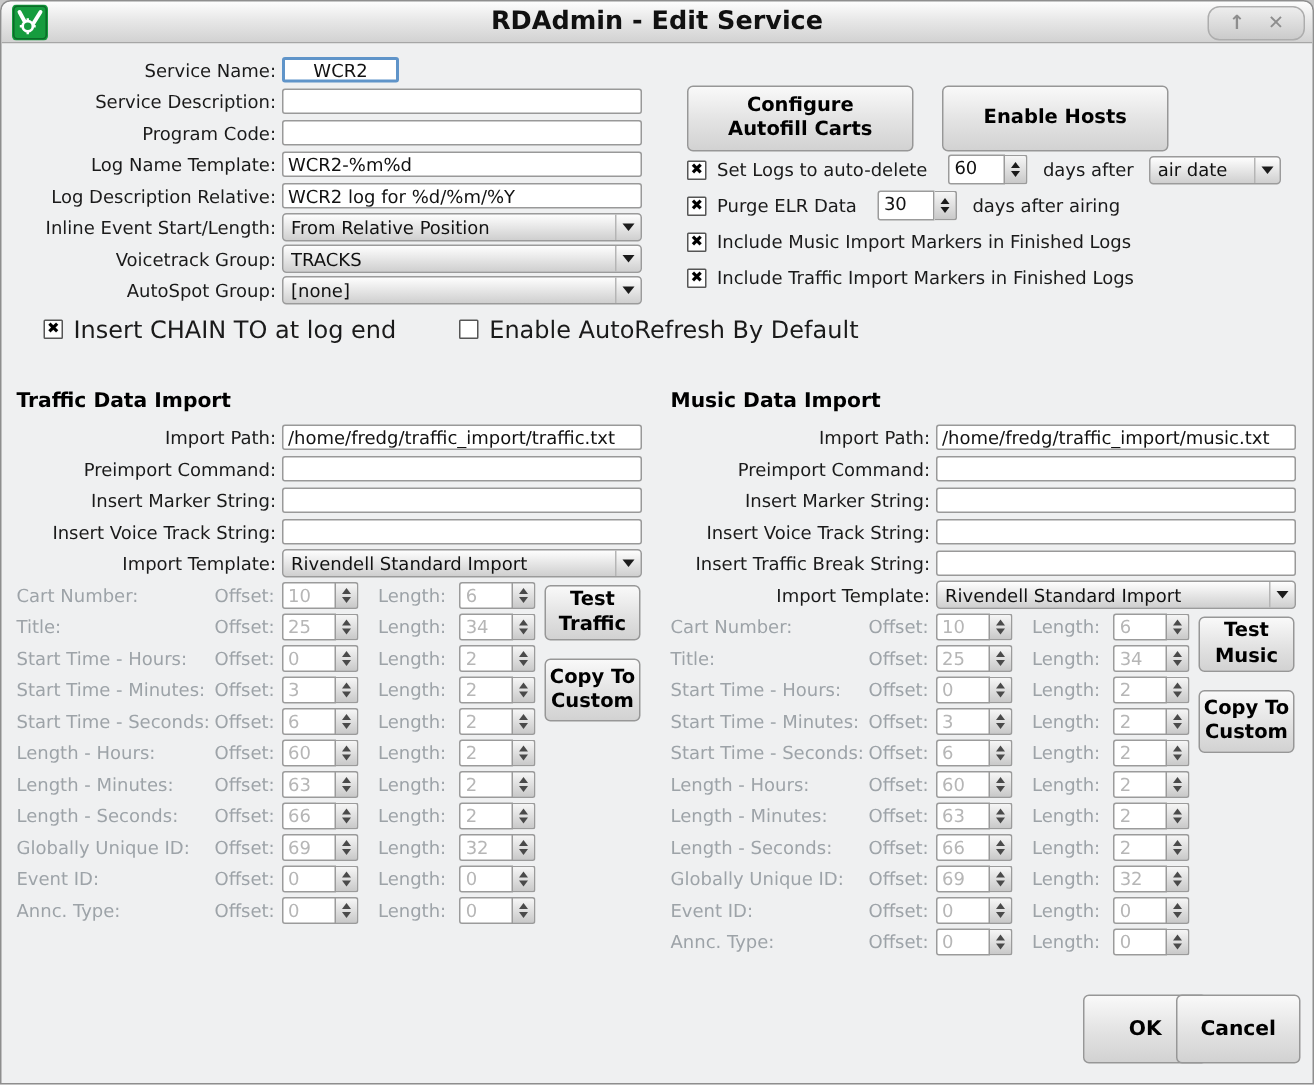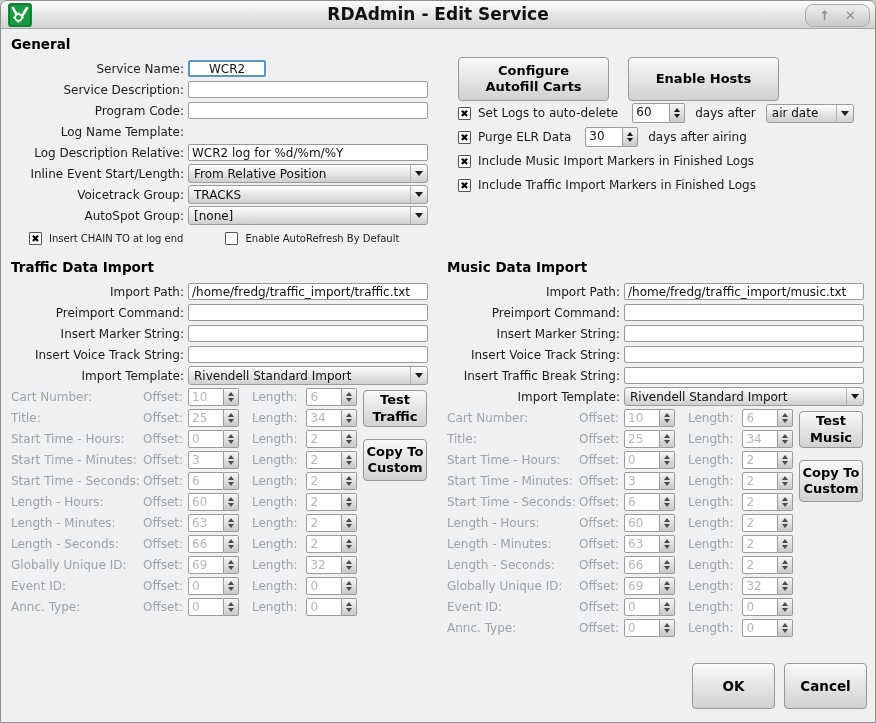--- a/index.html
+++ b/index.html
@@ -25,21 +25,21 @@
   .w-narrow { width:78px; }
   .w-wide { width:240px; }
 
   .combo { display:flex; align-items:center; height:19px; border:1px solid #9b9b9b; border-radius:3px; background:linear-gradient(#fefefe,#e4e4e4 55%,#cfcfcf); padding-left:5px; font-size:12px; color:#111; cursor:default; }
   .combo-value { flex:1; white-space:nowrap; overflow:hidden; }
   .combo-arrow-box { width:17px; align-self:stretch; display:flex; align-items:center; justify-content:center; border-left:1px solid #b5b5b5; }
   .combo-arrow { width:0; height:0; border-left:4px solid transparent; border-right:4px solid transparent; border-top:5px solid #1c1c1c; }
 
   .checkbox { width:13px; height:13px; background:#fff; border:1px solid #555; border-radius:1px; display:inline-flex; align-items:center; justify-content:center; flex:none; }
   .check-glyph { font-size:10px; font-weight:bold; color:#000; line-height:11px; }
-  .cb-label { font-size:10px; color:#1a1a1a; margin-left:7px; white-space:nowrap; }
+  .cb-label { font-size:16px; color:#1a1a1a; margin-left:7px; white-space:nowrap; }
 
   
   .spin { display:inline-flex; align-items:stretch; height:20px; }
   .spin-value { width:38px; background:#fff; border:1px solid #9b9b9b; border-radius:2px 0 0 2px; font-size:12px; color:#111; padding:1px 3px 0; }
   .spin-btns { width:15px; display:flex; flex-direction:column; align-items:center; justify-content:center; gap:2px; background:linear-gradient(#f6f6f6,#c9c9c9); border:1px solid #9b9b9b; border-left:none; border-radius:0 2px 2px 0; }
   .tri-up { width:0; height:0; border-left:3.5px solid transparent; border-right:3.5px solid transparent; border-bottom:4.5px solid #1a1a1a; }
   .tri-down { width:0; height:0; border-left:3.5px solid transparent; border-right:3.5px solid transparent; border-top:4.5px solid #1a1a1a; }
   .spin.disabled { height:18px; }
   .spin.disabled .spin-value { color:#b6b6b6; width:36px; }
   .spin.disabled .tri-up { border-bottom-color:#4a4a4a; }
@@ -74,21 +74,21 @@
 
   .side-btn { position:absolute; left:352px; width:64px; }
   .test-btn { height:37px; }
   .copy-btn { height:42px; }
   #traffic-section .test-btn { top:131px; }
   #traffic-section .copy-btn { top:180px; }
   #music-section .test-btn { top:152px; }
   #music-section .copy-btn { top:201px; }
 
   .footer-btn { position:absolute; width:83px; height:46px; font-size:13.5px; }
-  #ok-btn { left:691px; top:634px;text-align:right; }
+  #ok-btn { left:721px; top:634px;text-align:right; }
   #cancel-btn { left:783px; top:634px; }
 </style>
 </head>
 <body>
 
 <div id="window">
 
   <div class="titlebar">
     <svg class="titlebar-icon" viewBox="0 0 24 24">
       <rect x="0" y="0" width="24" height="24" rx="3" fill="#169c3e"></rect>
@@ -105,36 +105,36 @@
     <div class="titlebar-title">RDAdmin - Edit Service</div>
     <div class="titlebar-controls">
       <span class="wc-glyph">↑</span>
       <span class="wc-glyph">✕</span>
     </div>
   </div>
 
   <div class="content">
 
     <div id="general-left">
-      <h2 class="sect">General</h2>
 
       <div class="form-row">
         <span class="form-label">Service Name:</span>
         <input class="text-input w-narrow focused" value="WCR2" style="">
       </div>
       <div class="form-row">
         <span class="form-label">Service Description:</span>
         <input class="text-input w-wide" value="" style="">
       </div>
       <div class="form-row">
         <span class="form-label">Program Code:</span>
         <input class="text-input w-wide" value="" style="">
       </div>
       <div class="form-row">
         <span class="form-label">Log Name Template:</span>
+        <input class="text-input w-wide" value="WCR2-%m%d" style="">
       </div>
       <div class="form-row">
         <span class="form-label">Log Description Relative:</span>
         <input class="text-input w-wide" value="WCR2 log for %d/%m/%Y" style="">
       </div>
       <div class="form-row">
         <span class="form-label">Inline Event Start/Length:</span>
         <div class="combo w-wide">
           <span class="combo-value">From Relative Position</span>
           <span class="combo-arrow-box">

